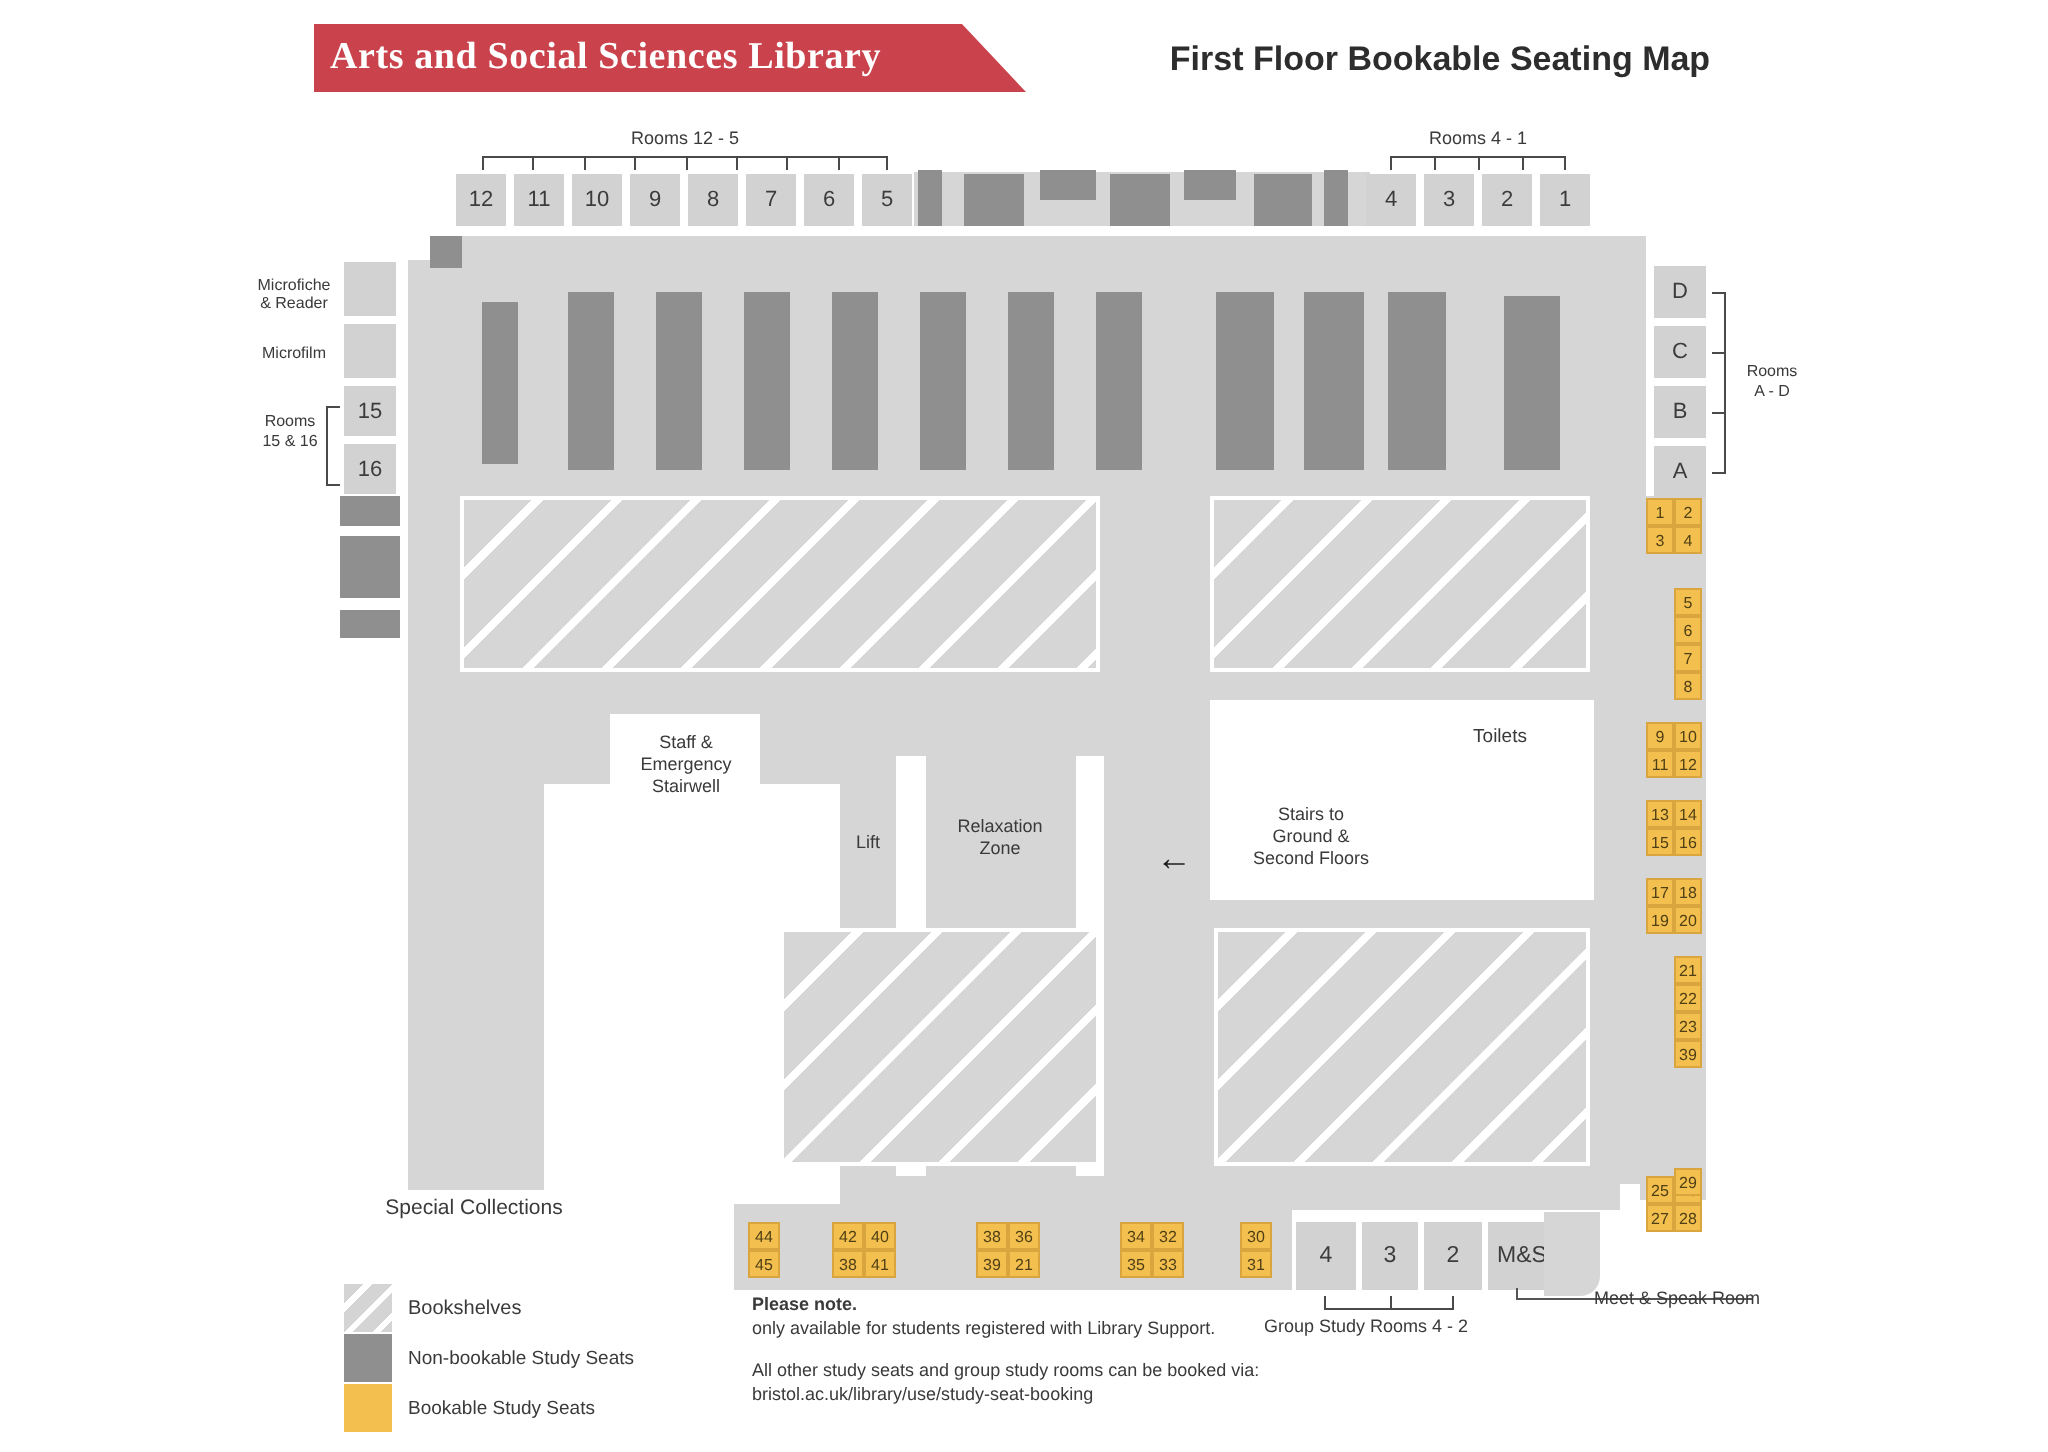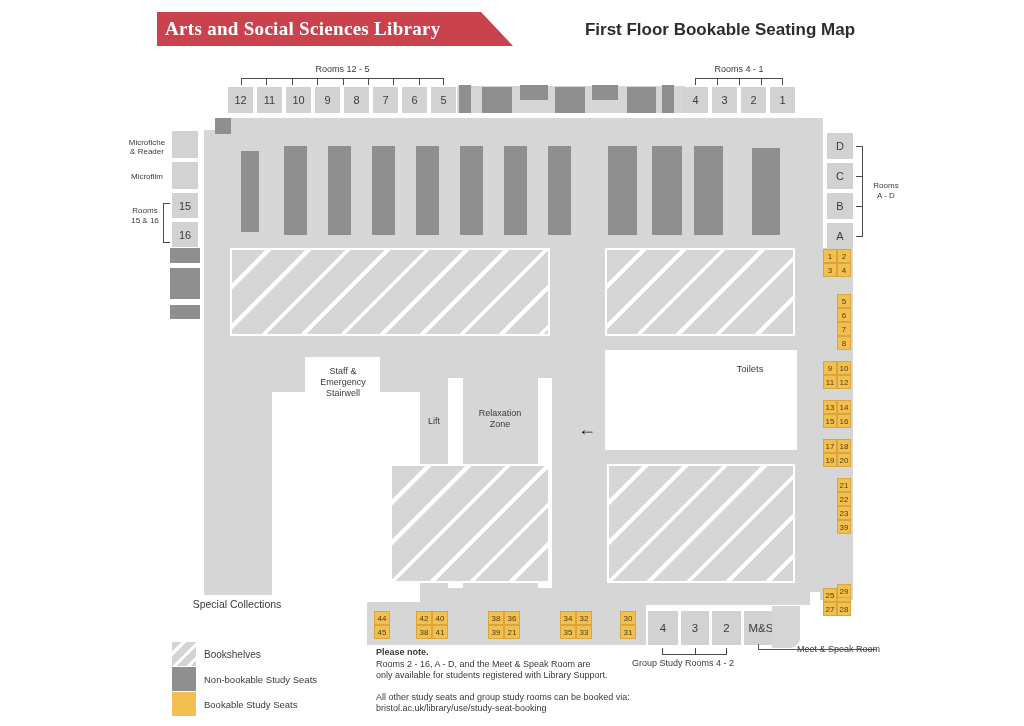--- a/index.html
+++ b/index.html
@@ -160,20 +160,23 @@
   <div class="room abs" style="left:172px;top:193px;width:26px;height:25px;">15</div>
   <div class="room abs" style="left:172px;top:222px;width:26px;height:25px;">16</div>
 
   <div class="lbl c pre" style="left:303px;top:366px;width:80px;">Staff &amp;
 Emergency
 Stairwell</div>
   <div class="lbl c" style="left:414px;top:416px;width:40px;">Lift</div>
   <div class="lbl c pre" style="left:460px;top:408px;width:80px;">Relaxation
 Zone</div>
   <div class="lbl c" style="left:722px;top:363px;width:56px;font-size:9.5px;">Toilets</div>
+  <div class="lbl c pre" style="left:608px;top:402px;width:95px;">Stairs to
+Ground &amp;
+Second Floors</div>
   <div class="lbl" style="left:578px;top:424px;font-size:18px;color:#1a1a1a;">←</div>
   <div class="lbl c" style="left:174px;top:599px;width:126px;font-size:10.5px;">Special Collections</div>
 
   <div class="sg c2" style="left:823px;top:249px;">
     <div class="seat">1</div>
     <div class="seat">2</div>
     <div class="seat">3</div>
     <div class="seat">4</div>
   </div>
   <div class="sg c1" style="left:837px;top:294px;">
@@ -264,20 +267,19 @@
 
   <div class="hatch-sm" style="left:172px;top:642px;width:24px;height:24px;"></div>
   <div class="lbl" style="left:204px;top:649px;font-size:10px;">Bookshelves</div>
   <div class="dark" style="left:172px;top:667px;width:24px;height:24px;"></div>
   <div class="lbl" style="left:204px;top:674px;font-size:9.5px;">Non-bookable Study Seats</div>
   <div style="position:absolute;left:172px;top:692px;width:24px;height:24px;background:#f3c050;"></div>
   <div class="lbl" style="left:204px;top:699px;font-size:9.5px;">Bookable Study Seats</div>
 
   <div class="lbl" style="left:376px;top:647px;width:280px;font-size:9px;line-height:11.5px;">
     <div style="font-weight:bold;">Please note.</div>
-    <div>Rooms 2 - 16, A - D, and the Meet &amp; Speak Room are</div>
     <div>only available for students registered with Library Support.</div>
     <div style="height:10px;"></div>
     <div>All other study seats and group study rooms can be booked via:</div>
     <div>bristol.ac.uk/library/use/study-seat-booking</div>
   </div>
 
 </div>
 
 </body></html>

